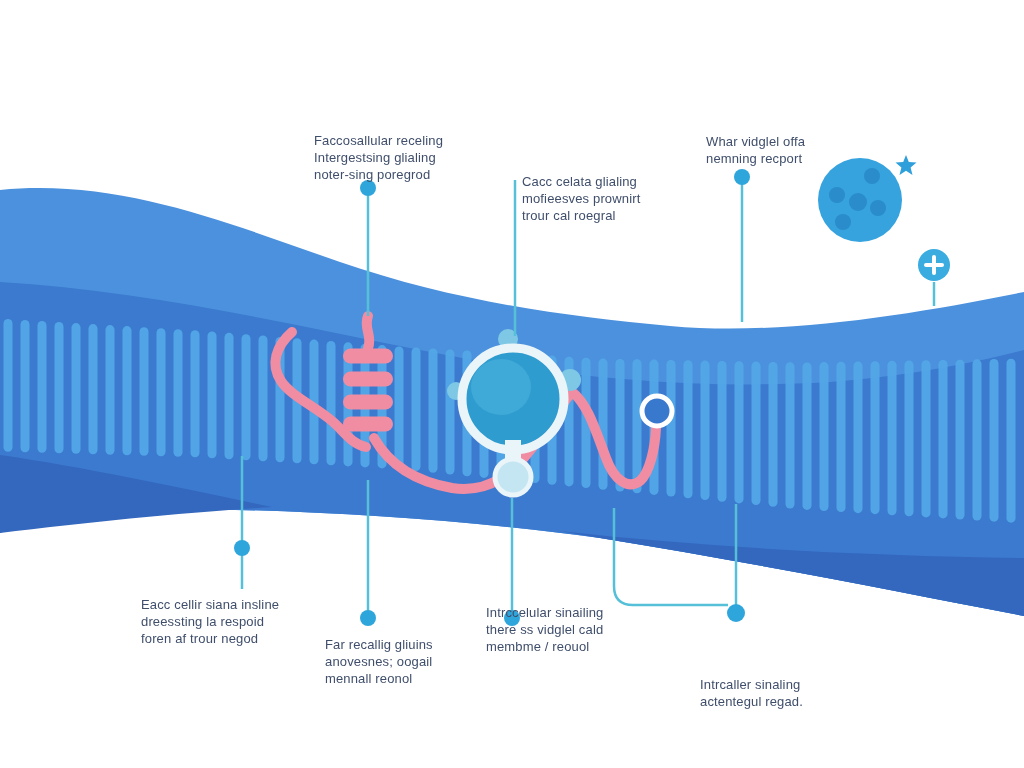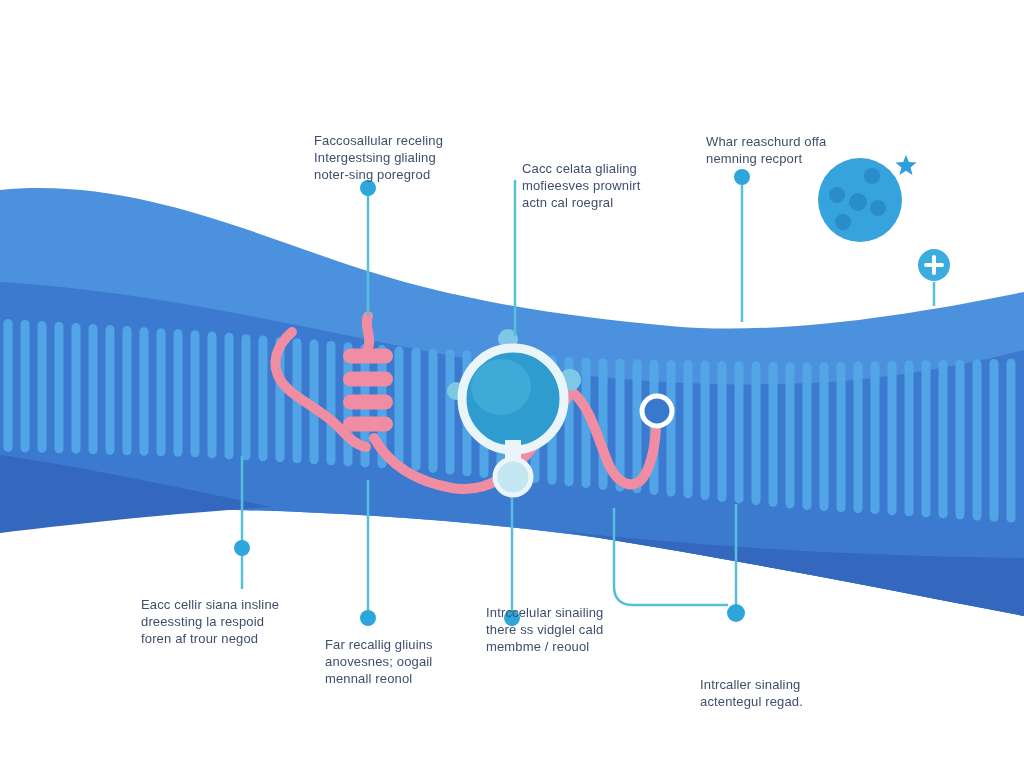--- a/index.html
+++ b/index.html
@@ -152,28 +152,28 @@
     <line x1="926" y1="265" x2="942" y2="265" stroke-width="4" stroke-linecap="round" stroke="#FFFFFF"></line>
     <line x1="934" y1="257" x2="934" y2="273" stroke-width="4" stroke-linecap="round" stroke="#FFFFFF"></line>
   </svg>
 
   <div class="label" style="left:314px;top:132px">
     <span>Faccosallular receling</span>
     <span>Intergestsing glialing</span>
     <span>noter-sing poregrod</span>
   </div>
 
-  <div class="label" style="left:522px;top:160px">
+  <div class="label" style="left:522px;top:173px">
     <span>Cacc celata glialing</span>
     <span>mofieesves prownirt</span>
-    <span>actn cal roegral</span>
+    <span>trour cal roegral</span>
   </div>
 
   <div class="label" style="left:706px;top:133px">
-    <span>Whar reaschurd offa</span>
+    <span>Whar vidglel offa</span>
     <span>nemning recport</span>
   </div>
 
   <div class="label" style="left:325px;top:636px">
     <span>Far recallig gliuins</span>
     <span>anovesnes; oogail</span>
     <span>mennall reonol</span>
   </div>
 
   <div class="label" style="left:141px;top:596px">

